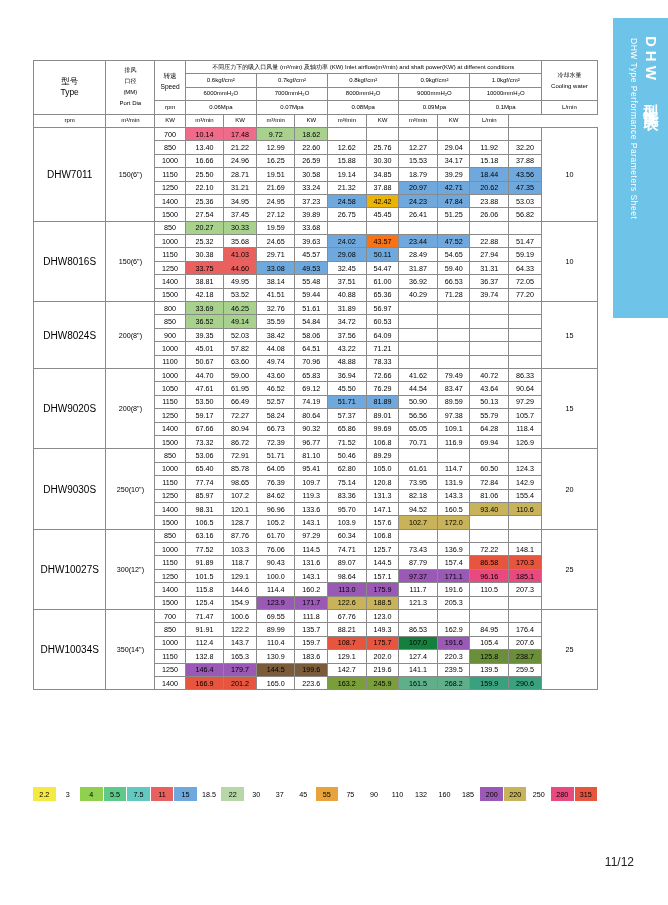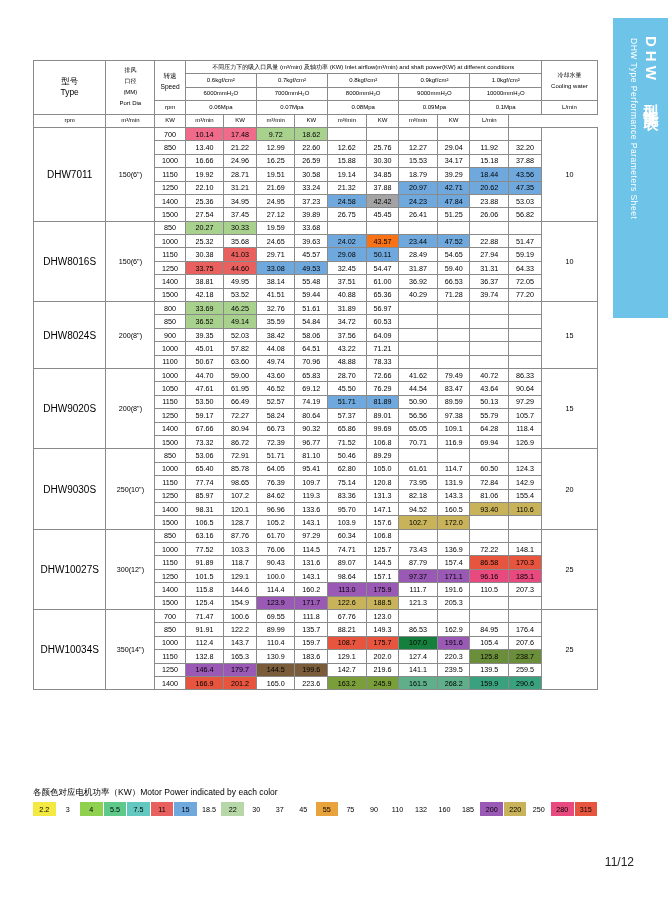--- a/index.html
+++ b/index.html
@@ -230,21 +230,21 @@
           <td>26.59</td>
           <td>15.88</td>
           <td>30.30</td>
           <td>15.53</td>
           <td>34.17</td>
           <td>15.18</td>
           <td>37.88</td>
         </tr>
         <tr class="">
           <td>1150</td>
-          <td>19.92</td>
+          <td>25.50</td>
           <td>28.71</td>
           <td>19.51</td>
           <td>30.58</td>
           <td>19.14</td>
           <td>34.85</td>
           <td>18.79</td>
           <td>39.29</td>
           <td style="background:#6fa8dc">18.44</td>
           <td style="background:#6fa8dc">43.56</td>
         </tr>
@@ -261,21 +261,21 @@
           <td style="background:#6fa8dc">20.62</td>
           <td style="background:#6fa8dc">47.35</td>
         </tr>
         <tr class="">
           <td>1400</td>
           <td>25.36</td>
           <td>34.95</td>
           <td>24.95</td>
           <td>37.23</td>
           <td style="background:#6fa8dc">24.58</td>
-          <td style="background:#a3a3a3">42.42</td>
+          <td style="background:#eab308">42.42</td>
           <td style="background:#6fa8dc">24.23</td>
           <td style="background:#6fa8dc">47.84</td>
           <td>23.88</td>
           <td>53.03</td>
         </tr>
         <tr class="grp-b">
           <td>1500</td>
           <td>27.54</td>
           <td>37.45</td>
           <td>27.12</td>
@@ -437,21 +437,21 @@
           <td></td>
         </tr>
         <tr class="">
           <td class="model-cell" rowspan="6">DHW9020S</td>
           <td rowspan="6">200(8")</td>
           <td>1000</td>
           <td>44.70</td>
           <td>59.00</td>
           <td>43.60</td>
           <td>65.83</td>
-          <td>28.70</td>
+          <td>36.94</td>
           <td>72.66</td>
           <td>41.62</td>
           <td>79.49</td>
           <td>40.72</td>
           <td>86.33</td>
           <td rowspan="6">15</td>
         </tr>
         <tr class="">
           <td>1050</td>
           <td>47.61</td>
@@ -758,21 +758,20 @@
           <td style="background:#5fb08a">161.5</td>
           <td style="background:#5fb08a">268.2</td>
           <td style="background:#3aa17e">159.9</td>
           <td style="background:#3aa17e">290.6</td>
         </tr>
       </tbody>
   </table>
 </div>
 
 <div id="legend">
-  <div class="legend-title">各颜色对应电机功率（KW）Motor Power indicated by each color</div>
   <div class="swatches" id="legend-swatches">
       <div style="background:#f4e842">2.2</div>
       <div style="background:#ffffff">3</div>
       <div style="background:#8fd14f">4</div>
       <div style="background:#5fc98a">5.5</div>
       <div style="background:#63c9c0">7.5</div>
       <div style="background:#e8615f">11</div>
       <div style="background:#6fa8dc">15</div>
       <div style="background:#ffffff">18.5</div>
       <div style="background:#b7d7a8">22</div>

